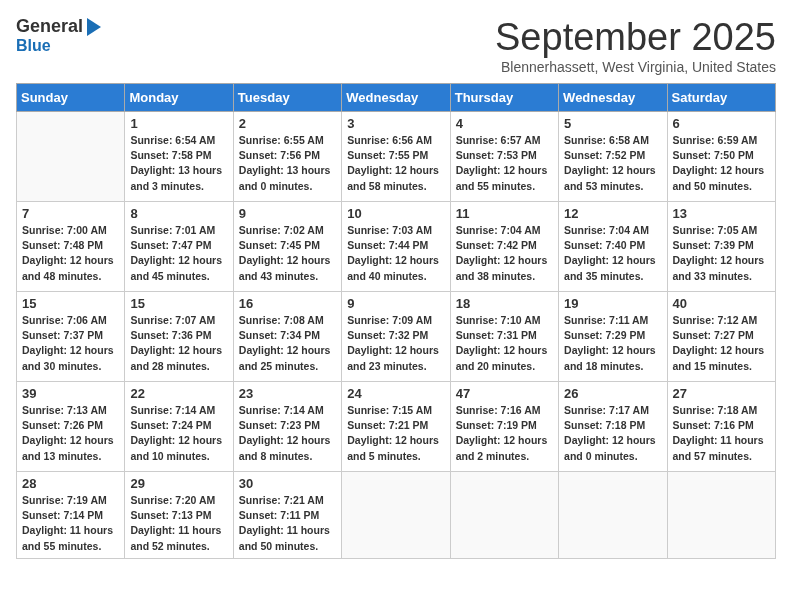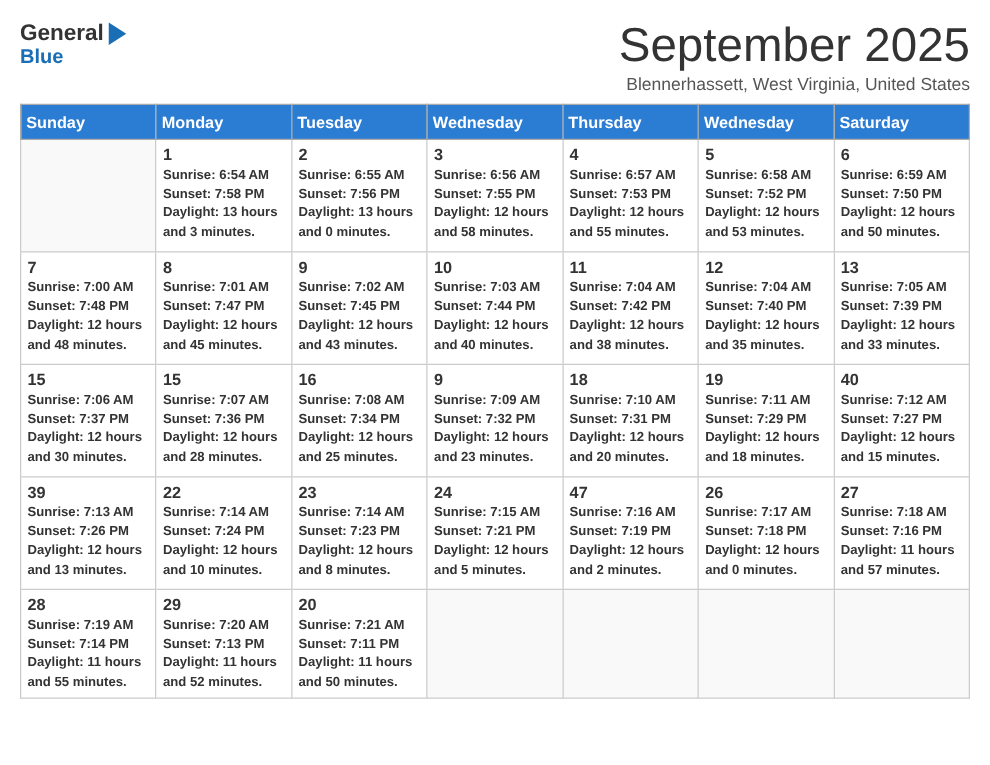--- a/index.html
+++ b/index.html
@@ -243,21 +243,21 @@
       <tr class="last-row">
         <td>
           <span class="day-number">28</span>
           <div class="day-info">Sunrise: 7:19 AM<br>Sunset: 7:14 PM<br>Daylight: 11 hours<br>and 55 minutes.</div>
         </td>
         <td>
           <span class="day-number">29</span>
           <div class="day-info">Sunrise: 7:20 AM<br>Sunset: 7:13 PM<br>Daylight: 11 hours<br>and 52 minutes.</div>
         </td>
         <td>
-          <span class="day-number">20</span>
+          <span class="day-number">30</span>
           <div class="day-info">Sunrise: 7:21 AM<br>Sunset: 7:11 PM<br>Daylight: 11 hours<br>and 50 minutes.</div>
         </td>
         <td class="empty"></td>
         <td class="empty"></td>
         <td class="empty"></td>
         <td class="empty"></td>
       </tr>
     </tbody>
 </table>
 

